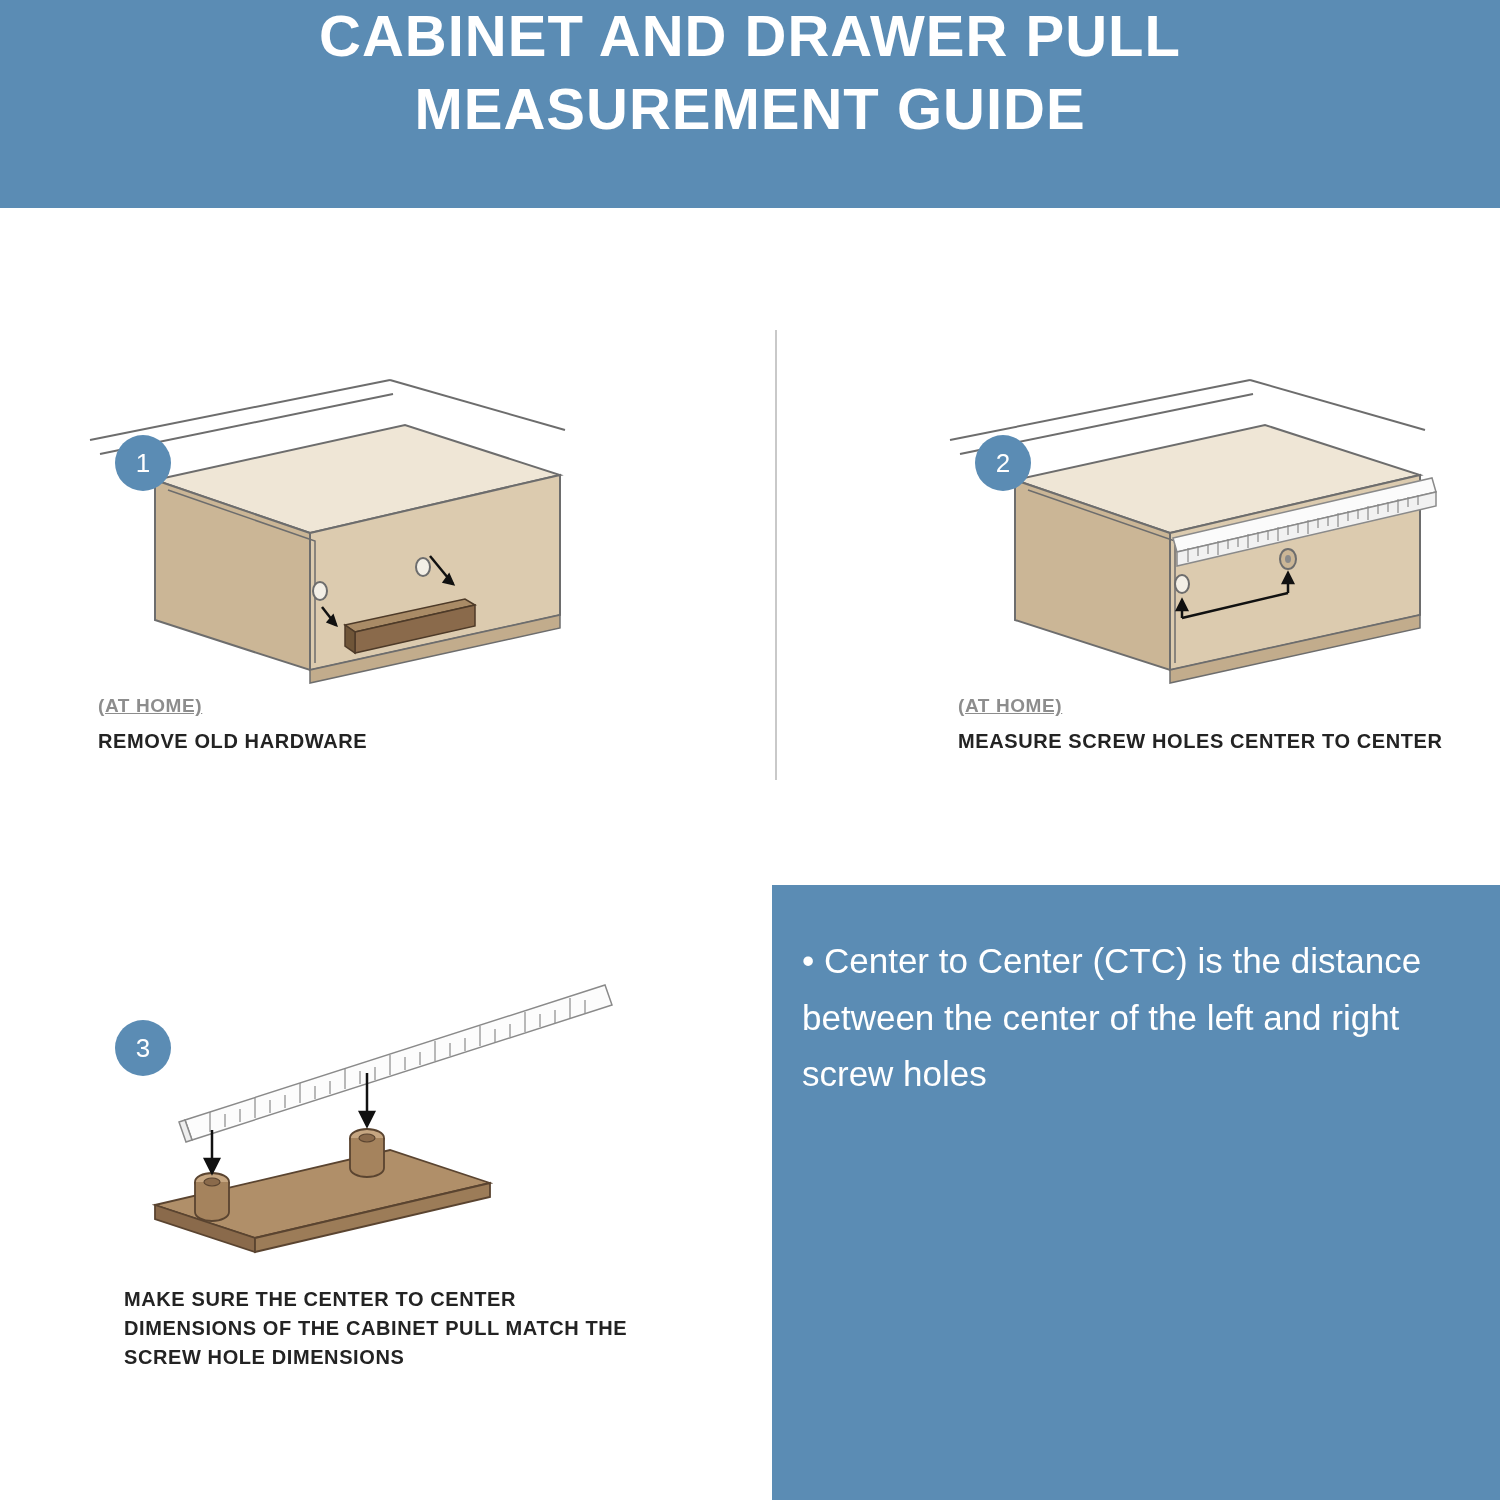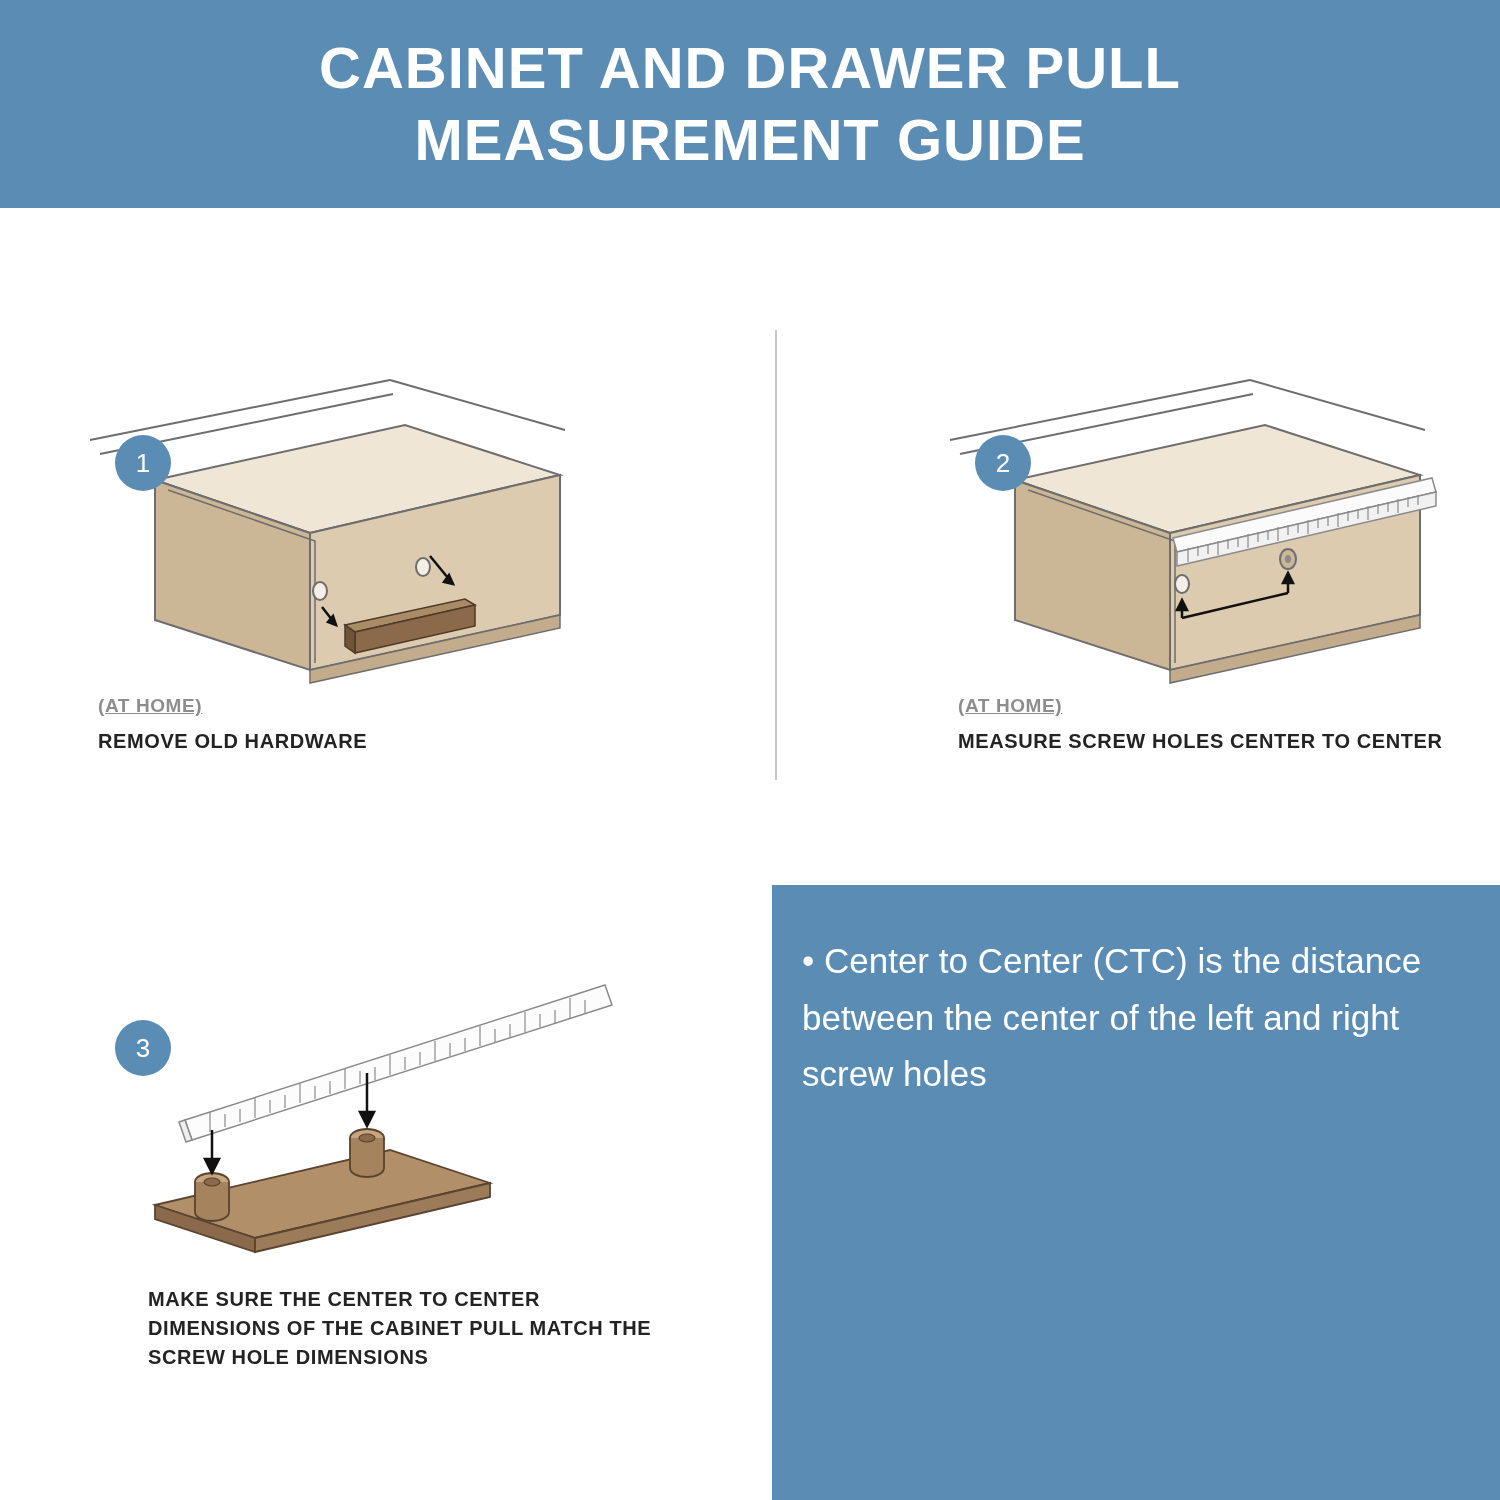--- a/index.html
+++ b/index.html
@@ -18,21 +18,21 @@
 
   
   .header {
     position: absolute;
     left: 0;
     top: 0;
     width: 1500px;
     height: 208px;
     background: #5b8cb4;
     display: flex;
-    align-items: center;
+    align-items: flex-start;
     justify-content: center;
   }
   .header-title {
     color: #ffffff;
     font-size: 58px;
     font-weight: bold;
     letter-spacing: 1px;
     line-height: 1.25;
     text-align: center;
     max-width: 1100px;
@@ -294,20 +294,20 @@
     <g stroke="#111" stroke-width="2.5" fill="#111">
       <path d="M152 160 L152 196"></path>
       <polygon points="152,203 145,189 159,189"></polygon>
     </g>
     <g stroke="#111" stroke-width="2.5" fill="#111">
       <path d="M307 103 L307 148"></path>
       <polygon points="307,156 300,142 314,142"></polygon>
     </g>
   </svg>
 
-  <div style="position:absolute; left:88px; top:325px; width:520px;">
+  <div style="position:absolute; left:64px; top:325px; width:520px;">
     <div class="caption-main">MAKE SURE THE CENTER TO CENTER DIMENSIONS OF THE CABINET PULL MATCH THE SCREW HOLE DIMENSIONS</div>
   </div>
 </div>
 
 <div class="infobox">
   <p>• Center to Center (CTC) is the distance between the center of the left and right screw holes</p>
 </div>
 
 </body></html>

